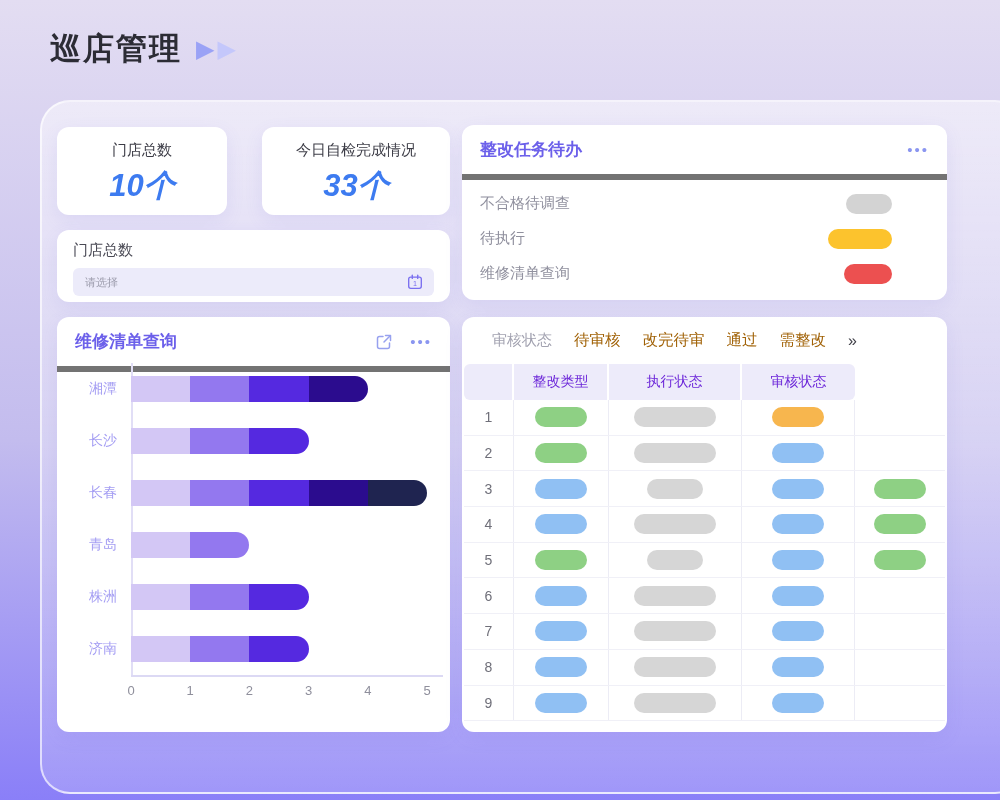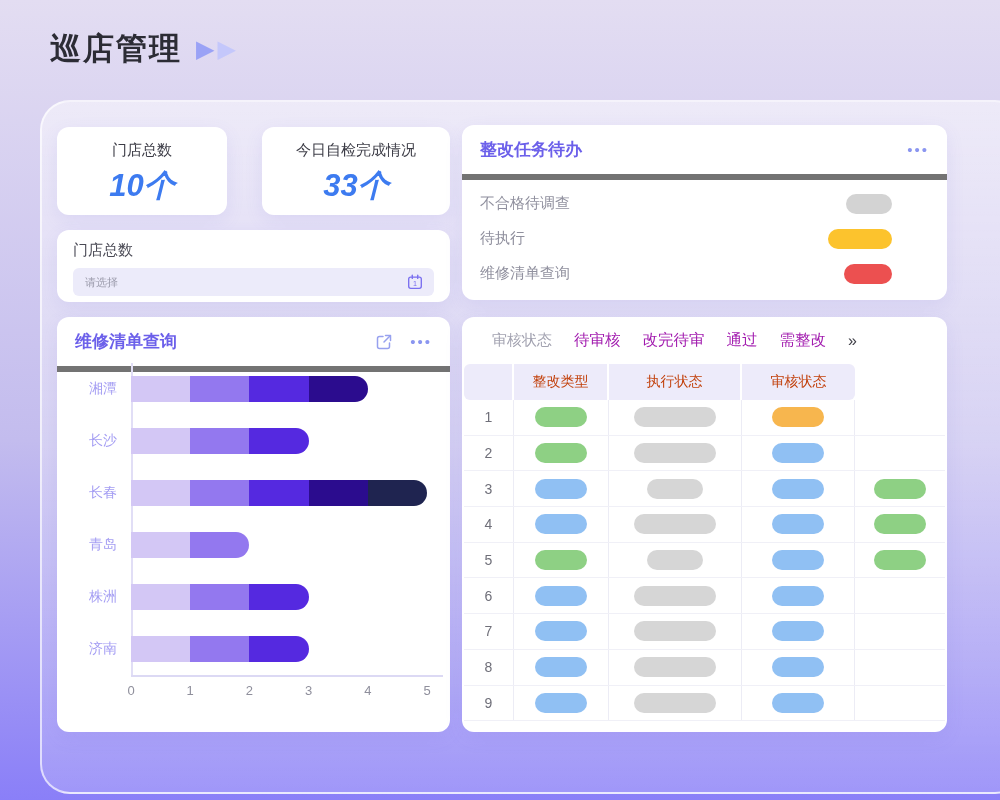--- a/index.html
+++ b/index.html
@@ -49,27 +49,27 @@
   
   .todo-card{left:420px;top:23px;width:485px;height:175px;}
   .todo-rows{padding-top:6px;}
   .todo-row{height:35px;display:flex;align-items:center;padding:0 55px 0 18px;}
   .todo-label{flex:1;font-size:15px;color:#90909e;}
   .todo-pill{height:20px;border-radius:10px;}
   
   .table-card{left:420px;top:215px;width:485px;height:415px;}
   .filter-row{height:47px;display:flex;align-items:center;padding-left:30px;gap:22px;}
   .filter-label{font-size:15px;color:#a2a2b0;}
-  .filter-tab{font-size:15.5px;color:#a21caf;font-weight:500;cursor:pointer;}
+  .filter-tab{font-size:15.5px;color:#a16207;font-weight:500;cursor:pointer;}
   .filter-more{font-size:16px;color:#3f3f47;cursor:pointer;}
   .tbl{position:absolute;left:2px;top:47px;width:481px;}
   .thead,.trow{display:grid;grid-template-columns:50px 95px 133px 113px 90px;}
   .thead{height:36px;}
   .hcell{background:#edebfa;display:flex;align-items:center;justify-content:center;
-    font-size:14px;color:#c2410c;font-weight:500;border-right:2px solid #fff;}
+    font-size:14px;color:#6d28d9;font-weight:500;border-right:2px solid #fff;}
   .hcell:first-child{border-radius:6px 0 0 6px;}
   .hcell:last-child{border-right:none;border-radius:0 6px 6px 0;}
   .trow{height:34.7px;border-bottom:1px solid #f0f0f7;cursor:pointer;}
   .tcell{display:flex;align-items:center;justify-content:center;border-right:1px solid #ececf5;}
   .tcell:last-child{border-right:none;}
   .rownum{font-size:14px;color:#6f6f79;}
   .pill{height:20px;border-radius:10px;}
   svg{display:block;}
 </style>
 </head>

